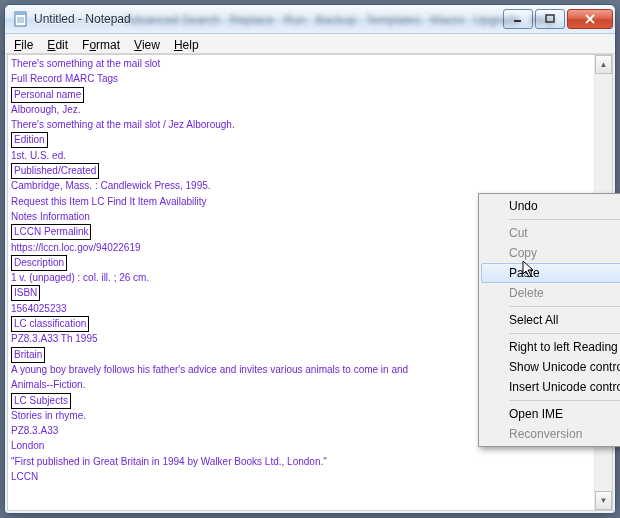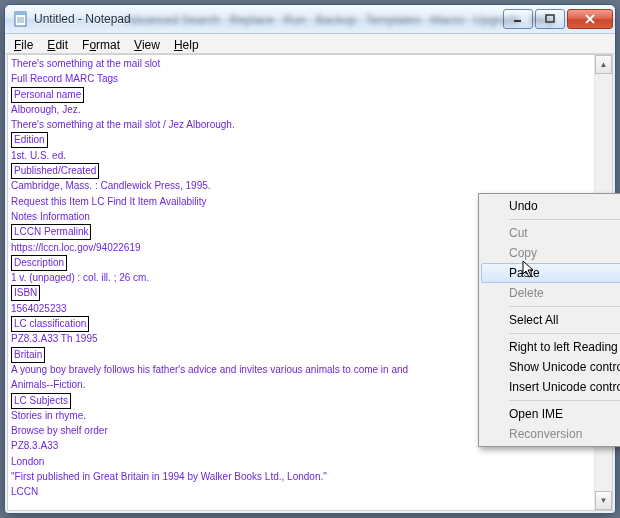--- a/index.html
+++ b/index.html
@@ -102,21 +102,20 @@
         <div class="ln">1 v. (unpaged) : col. ill. ; 26 cm.</div>
         <div class="ln"><span class="boxed">ISBN</span></div>
         <div class="ln">1564025233</div>
         <div class="ln"><span class="boxed">LC classification</span></div>
         <div class="ln">PZ8.3.A33 Th 1995</div>
         <div class="ln"><span class="boxed">Britain</span></div>
         <div class="ln">A young boy bravely follows his father's advice and invites various animals to come in and</div>
         <div class="ln">Animals--Fiction.</div>
         <div class="ln"><span class="boxed">LC Subjects</span></div>
         <div class="ln">Stories in rhyme.</div>
-        <div class="ln">Browse by shelf order</div>
         <div class="ln">PZ8.3.A33</div>
         <div class="ln">London</div>
         <div class="ln">"First published in Great Britain in 1994 by Walker Books Ltd., London."</div>
         <div class="ln">LCCN</div>
       </div>
     <div class="scrollbar">
       <div class="sbtn">▲</div>
       <div class="sbtn bot">▼</div>
     </div>
   </div>

